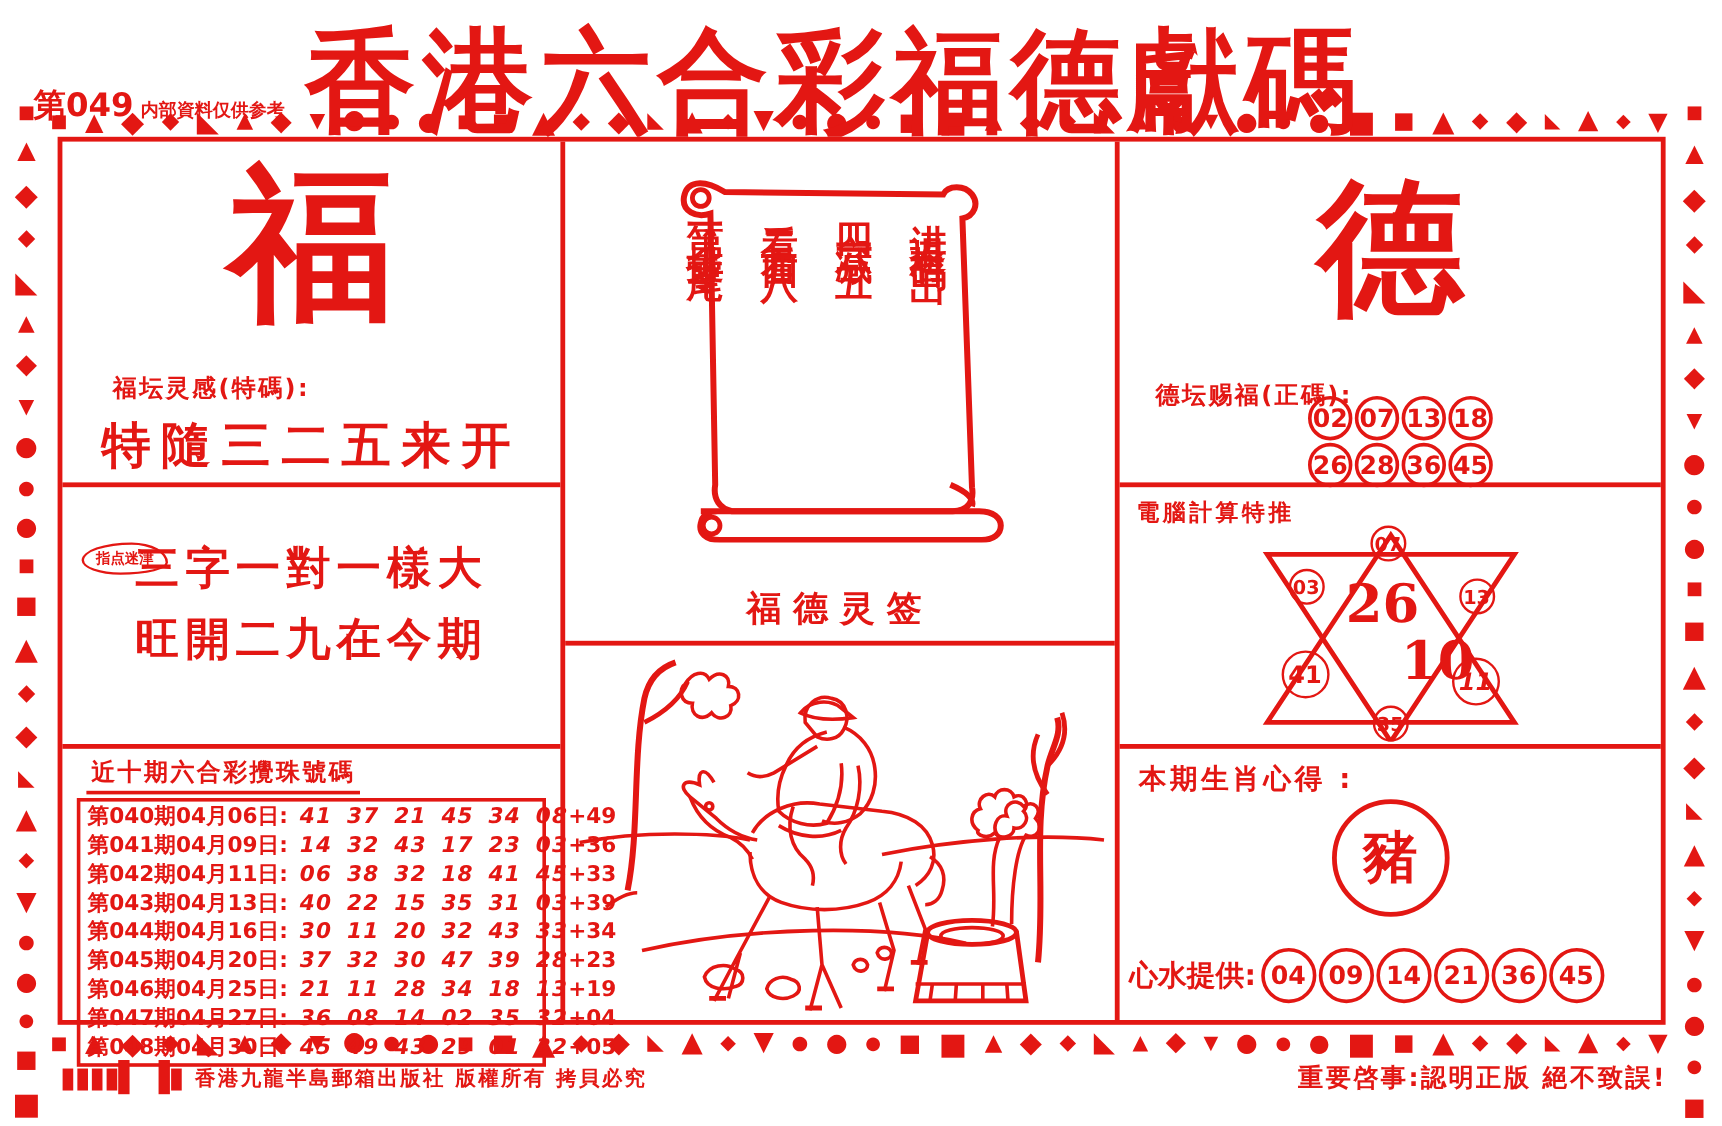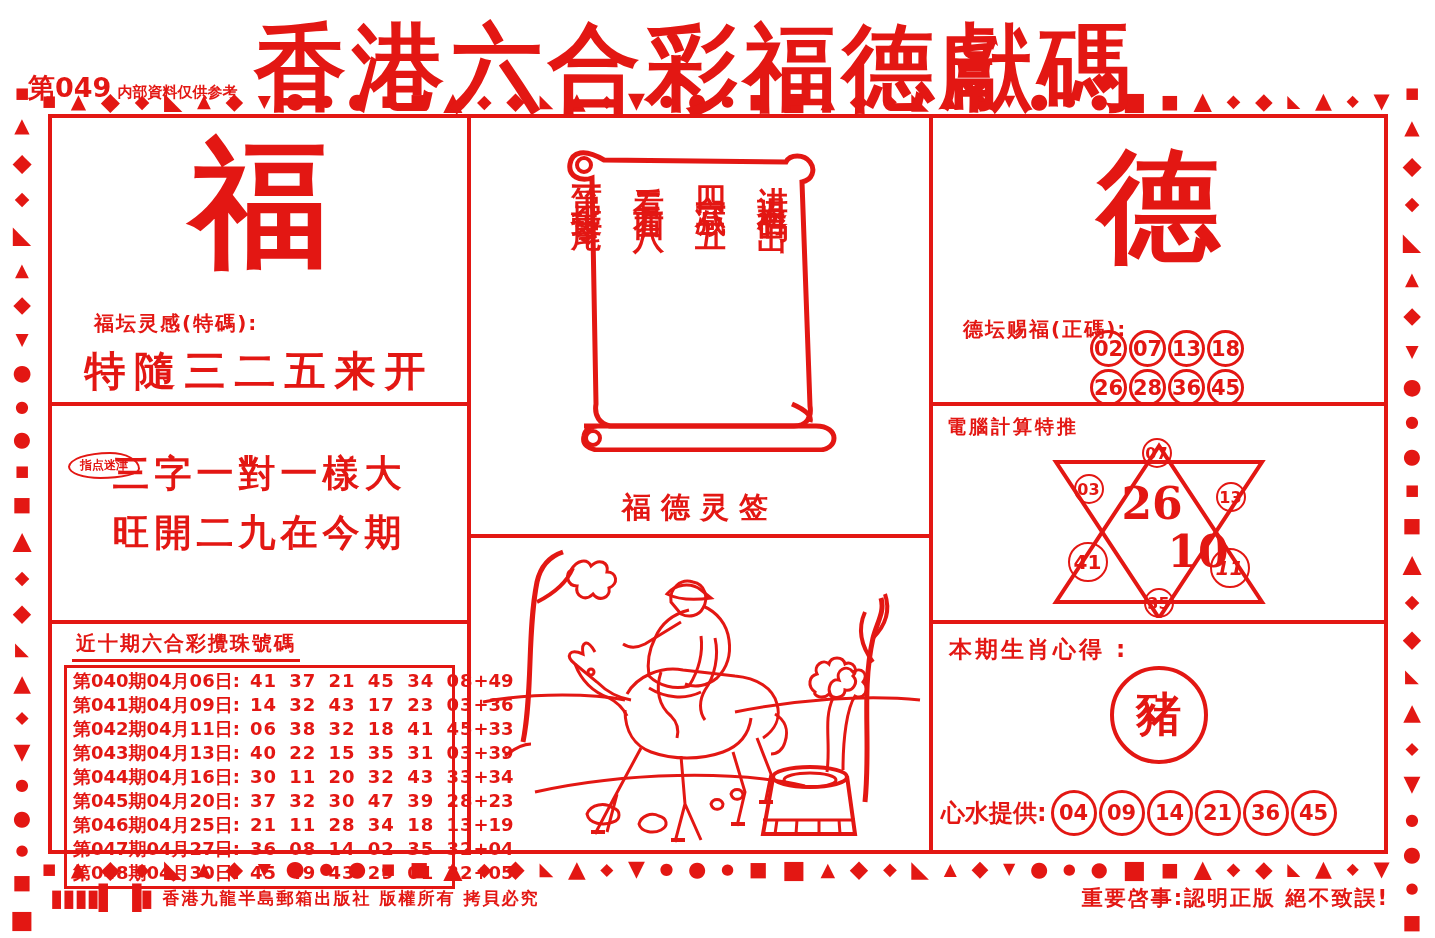--- a/index.html
+++ b/index.html
@@ -41,21 +41,21 @@
   #hint-badge { position:absolute; top:8px; left:16px; font-size:12px; font-weight:bold; padding:3px 10px;
     border:2px solid var(--red); border-radius:58% 42% 55% 45% / 55% 62% 38% 45%; }
   #poem { margin-top:38px; text-align:center; font-size:37px; font-weight:bold; letter-spacing:5px; line-height:1.6; }
 
   #ls3 { position:relative; height:256px; padding:6px 12px 0 12px; }
   #table-title { display:inline-block; font-size:20px; font-weight:bold; letter-spacing:2px;
     border-bottom:3px solid var(--red); padding:0 4px 2px 4px; margin-left:8px; }
   #results-table { border:3px solid var(--red); margin-top:3px; padding:1px 6px; }
   .result-row { display:flex; align-items:center; font-weight:bold; font-size:18px; line-height:24px; white-space:nowrap; }
   .result-row .period { width:178px; }
-  .result-row .nums { flex:1; padding-left:10px; letter-spacing:1px; word-spacing:5px; }
+  .result-row .nums { flex:1; padding-left:10px; letter-spacing:1px; word-spacing:5px;font-style:italic; }
   .result-row .plus { width:48px; text-align:center; }
 
   
   #ms1 { position:relative; height:404px; border-bottom:4px solid var(--red); }
   #scroll-wrap { position:relative; width:312px; height:318px; margin:16px auto 0 auto; }
   #scroll-wrap svg { position:absolute; inset:0; }
   #scroll-text { position:absolute; top:28px; right:52px; height:250px;
     writing-mode:vertical-rl; text-orientation:upright;
     font-size:31px; font-weight:bold; letter-spacing:9px; line-height:2.0; }
   #scroll-caption { position:absolute; bottom:6px; left:0; right:0; text-align:center;

